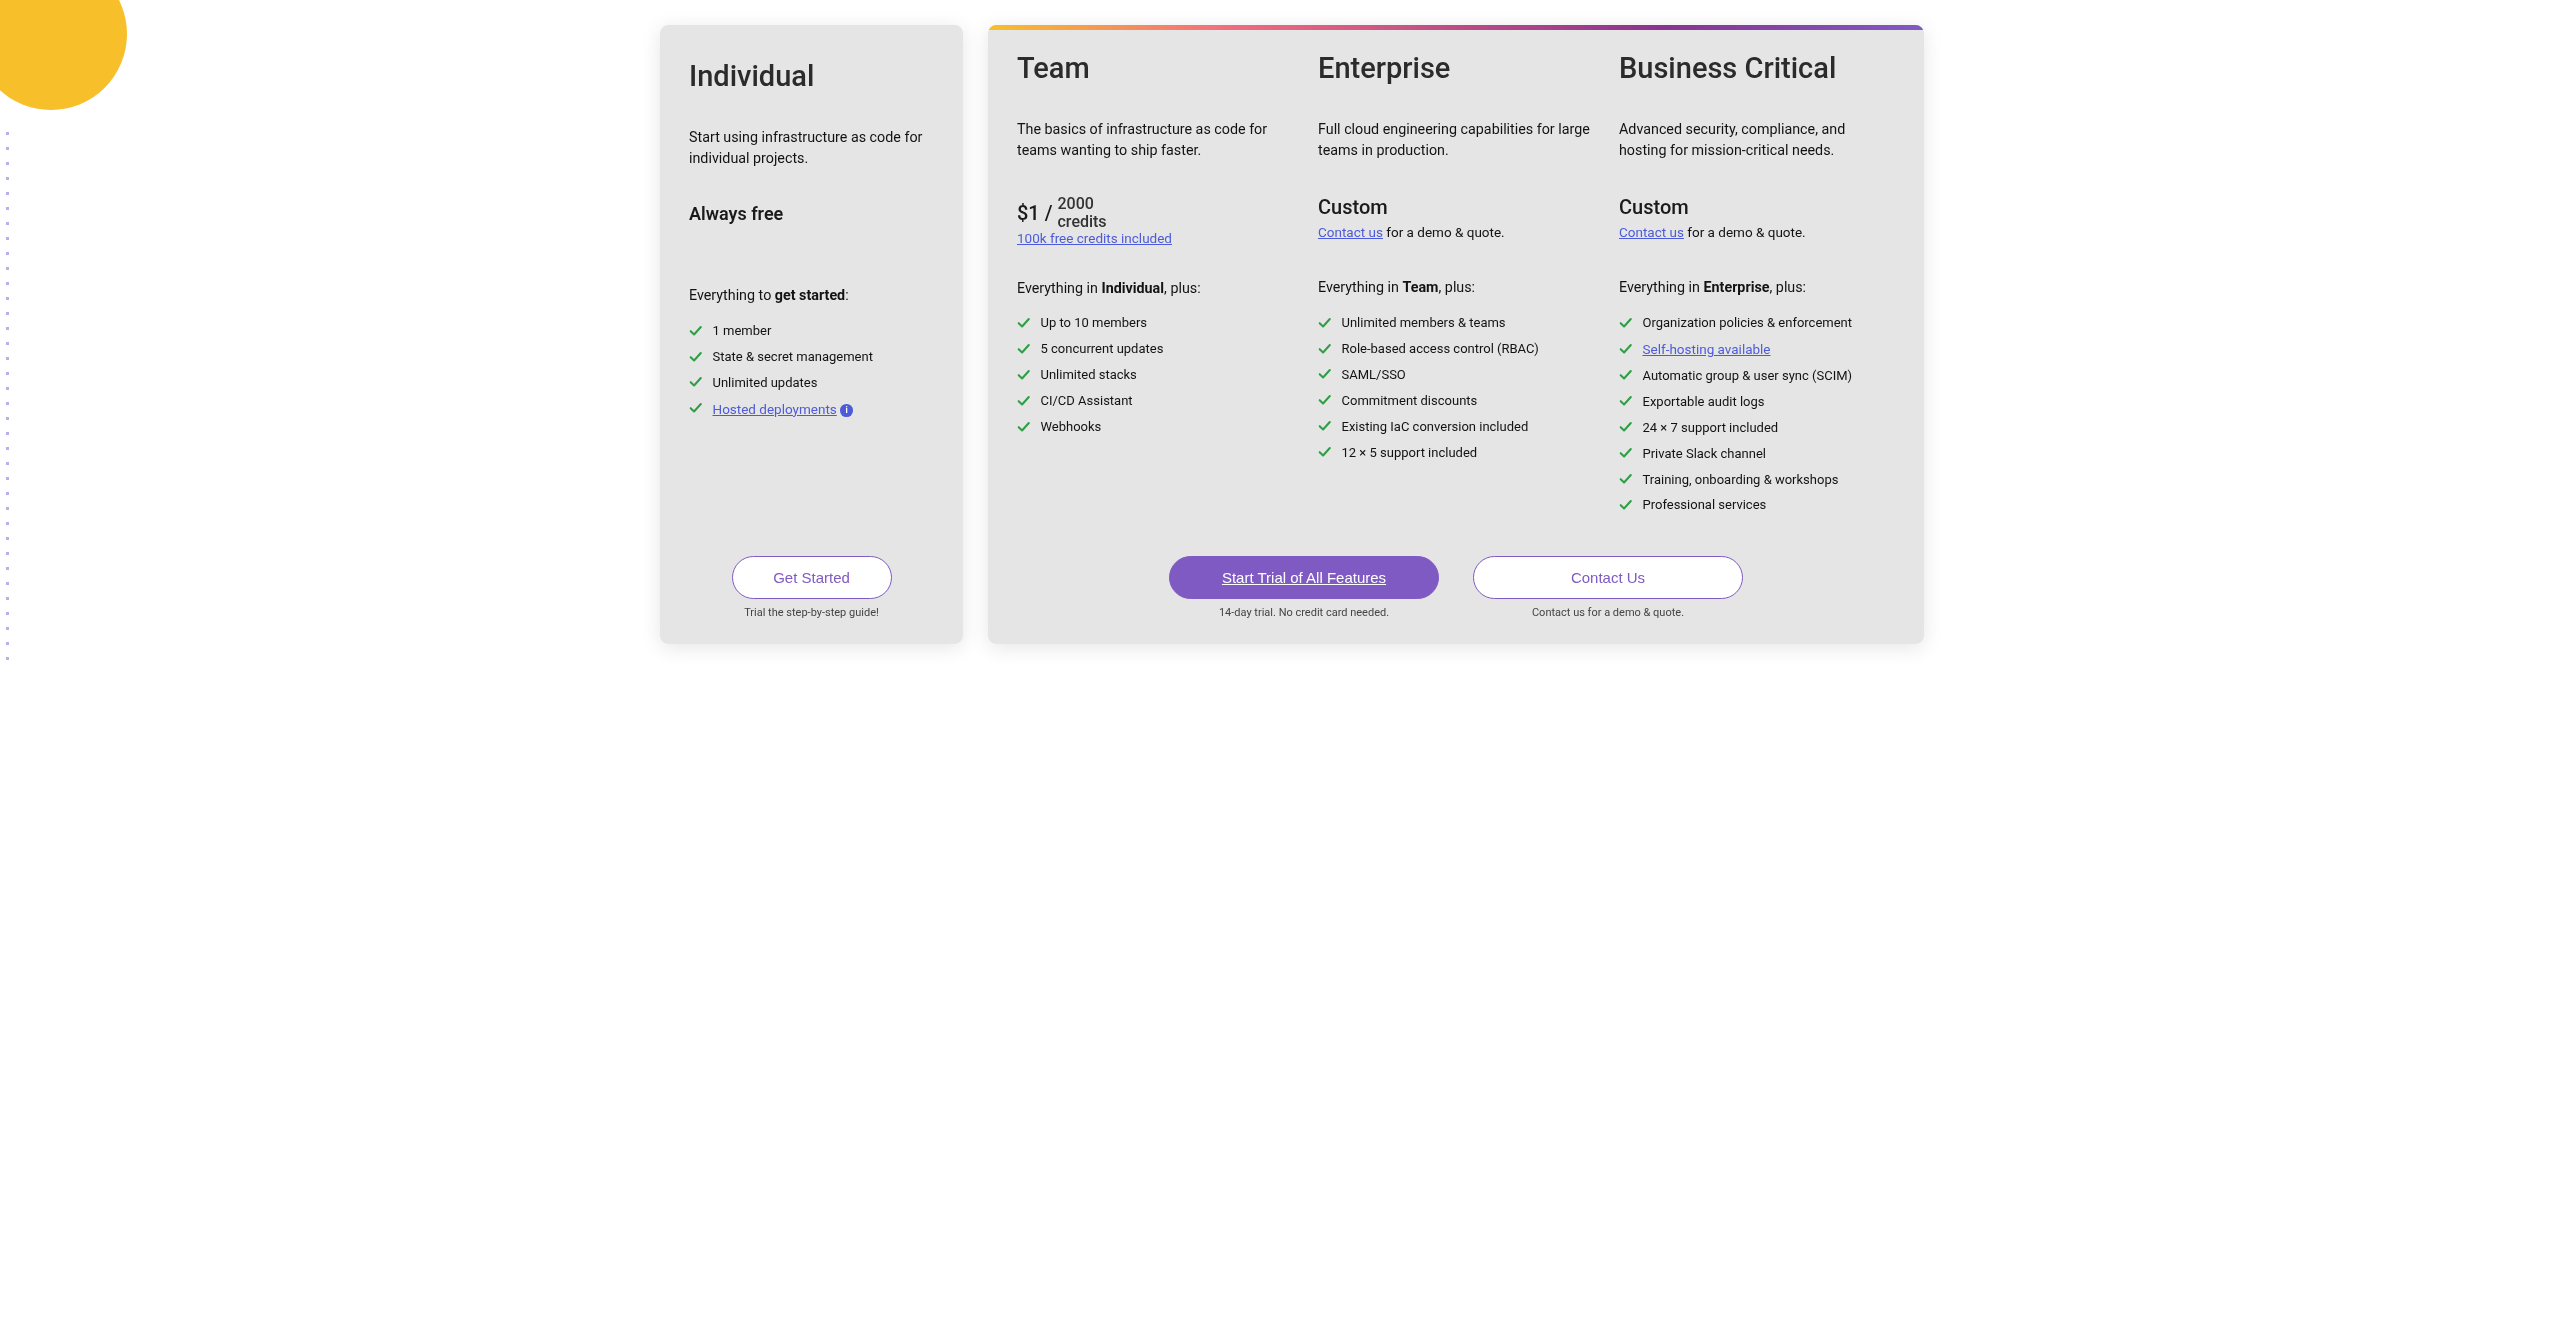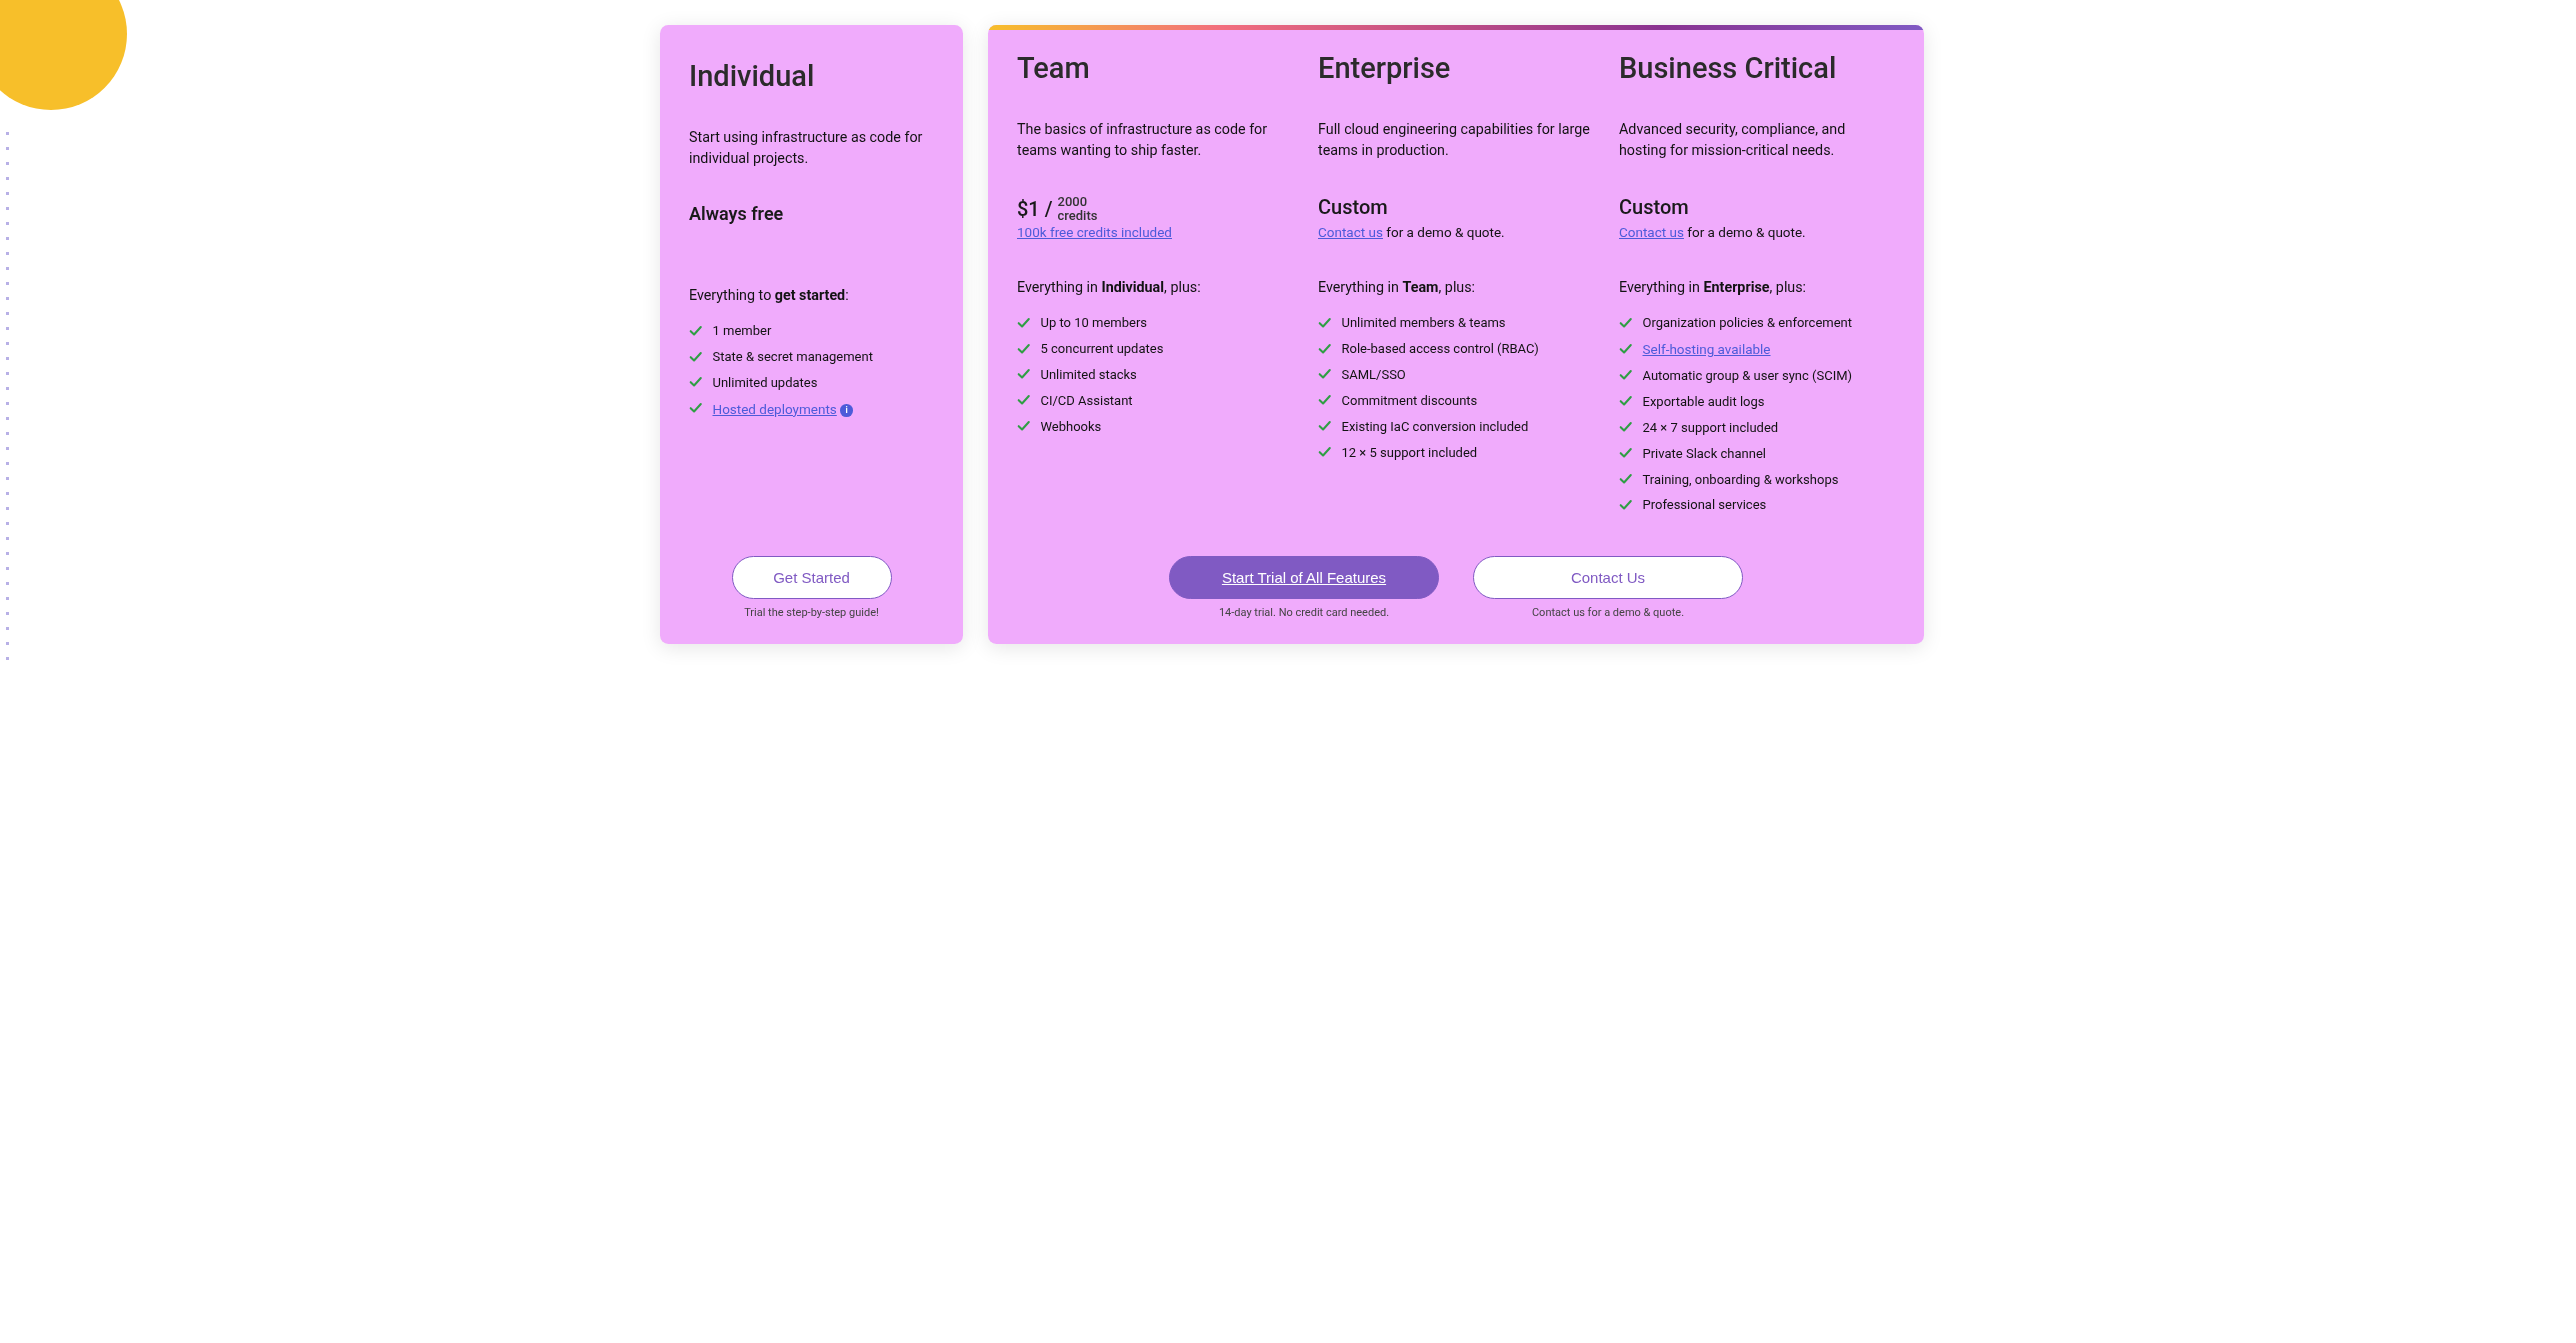--- a/index.html
+++ b/index.html
@@ -30,21 +30,21 @@
   .wrap {
     position: relative;
     z-index: 1;
     display: flex;
     gap: 25px;
     align-items: stretch;
     max-width: 1264px;
     margin: 0 auto;
   }
   .card {
-    background: #f0abfc;
+    background: #e5e5e5;
     border-radius: 8.4px;
     box-shadow: 0 3.4px 20px rgba(0,0,0,0.10);
     padding: 34px 29px 25px 29px;
     display: flex;
     flex-direction: column;
     position: relative;
   }
   .card.individual { flex: 0 0 303px; }
   .card.combined {
     flex: 1;
@@ -92,21 +92,21 @@
   }
   .price-dollar {
     font-size: 20px;
     font-weight: 500;
     color: #1a1a1a;
     display: inline-flex;
     align-items: center;
     gap: 5px;
   }
   .price-unit {
-    font-size: 13px;
+    font-size: 16px;
     line-height: 1.1;
     color: #333;
     display: inline-block;
   }
   .price-link, .link {
     color: #4D5BD9;
     text-decoration: underline;
     font-size: 13.5px;
     cursor: pointer;
   }

